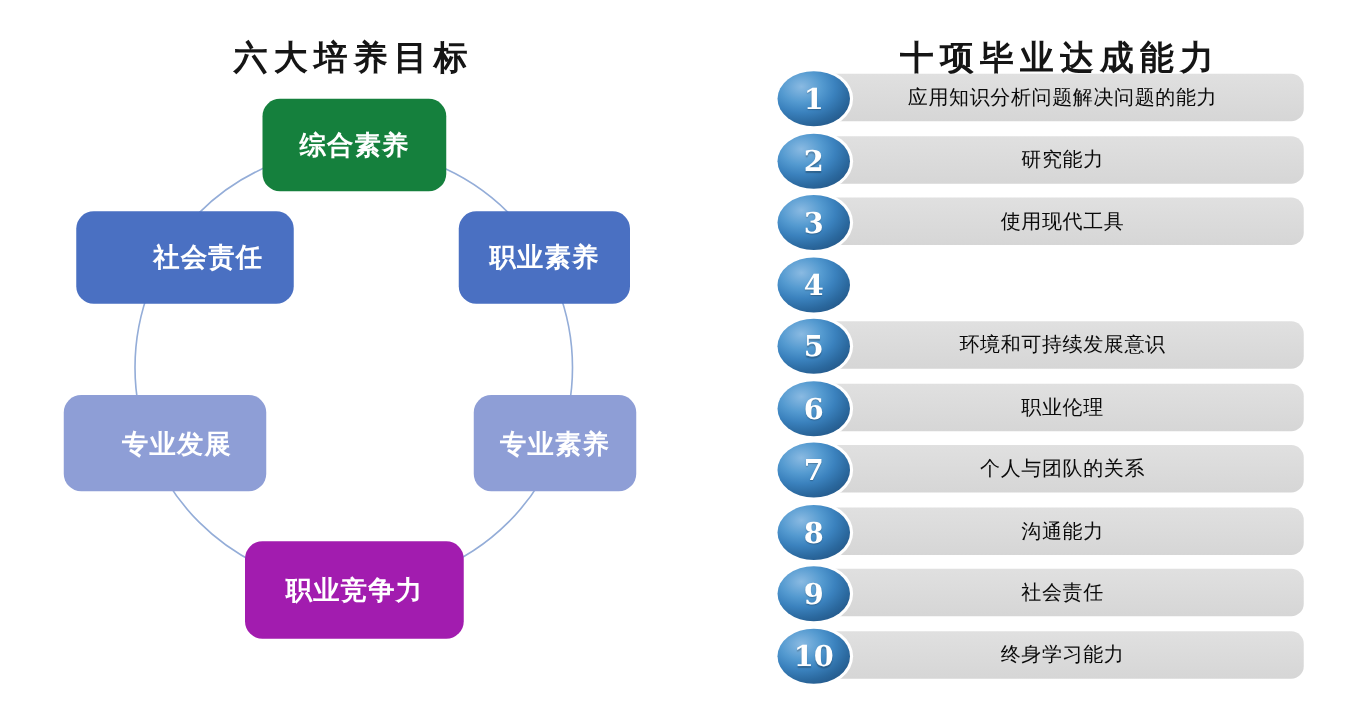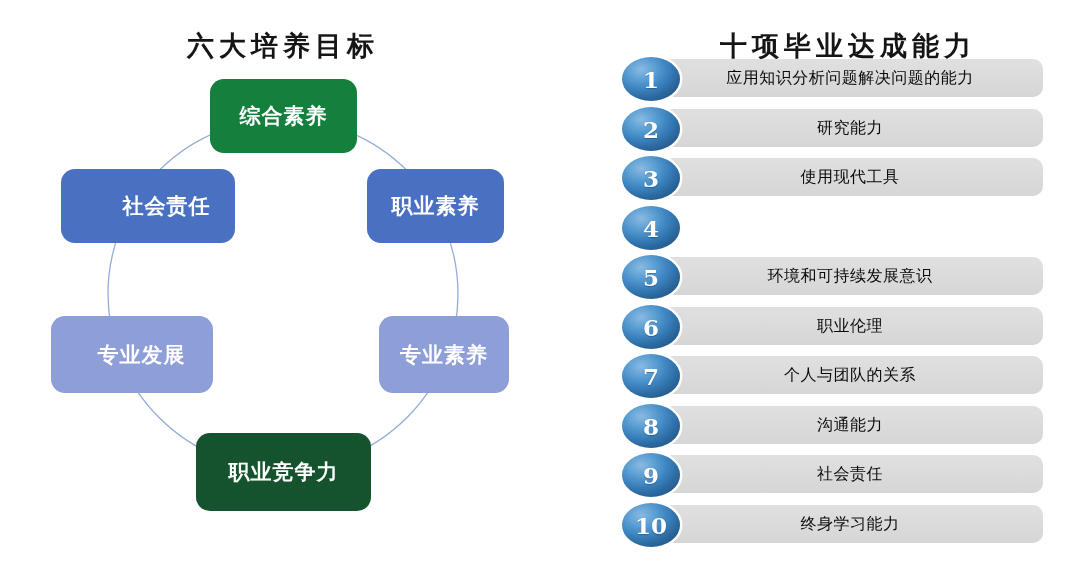--- a/index.html
+++ b/index.html
@@ -97,21 +97,21 @@
       </div>
     <div class="node n2" style="background: rgb(74, 112, 194);">
         <span>职业素养</span>
       </div>
     <div class="node n3" style="background: rgb(142, 158, 214);">
         <span>专业发展</span>
       </div>
     <div class="node n4" style="background: rgb(142, 158, 214); text-align: right;">
         <span>专业素养</span>
       </div>
-    <div class="node n5" style="background: #14532d;">
+    <div class="node n5" style="background: #a21caf;">
         <span>职业竞争力</span>
       </div>
   </div>
 
   <div class="ability-list">
 
     <div class="row" style="top:57px">
       <div class="bar">
           <span class="bar-label">应用知识分析问题解决问题的能力</span>
         </div>

